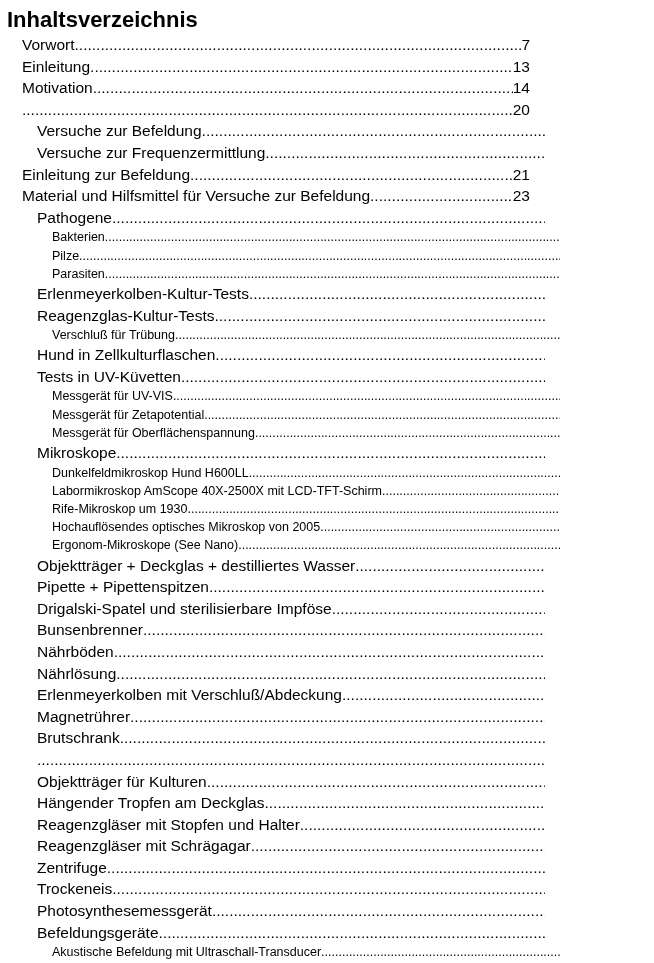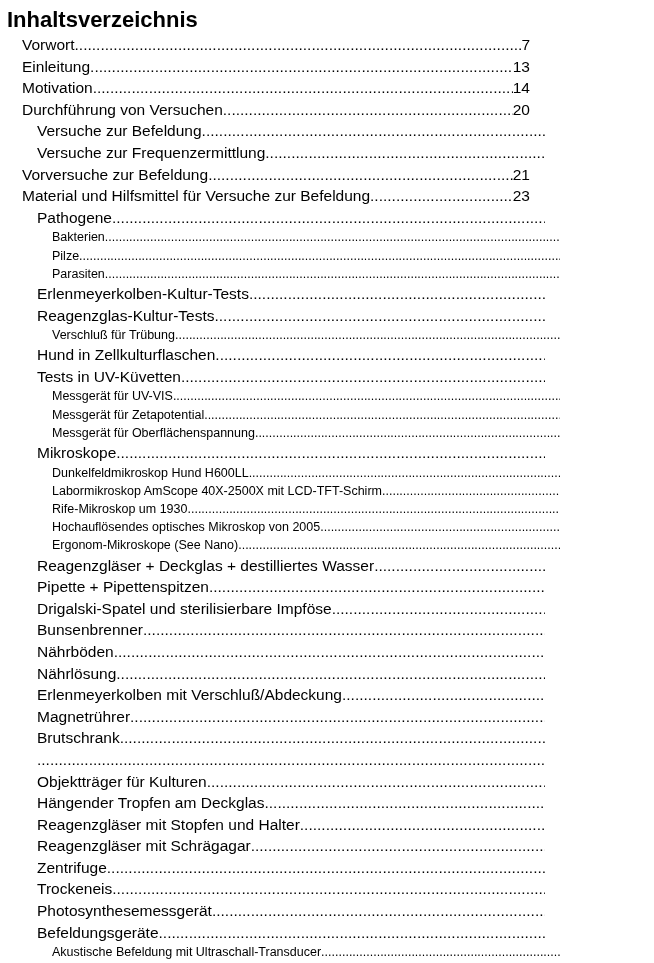--- a/index.html
+++ b/index.html
@@ -64,34 +64,33 @@
         <span class="toc-label">Einleitung</span>
         <span class="toc-dots"></span>
         <span class="toc-page">13</span>
       </div>
       <div class="toc-row lvl-1 size-lg">
         <span class="toc-label">Motivation</span>
         <span class="toc-dots"></span>
         <span class="toc-page">14</span>
       </div>
       <div class="toc-row lvl-1 size-lg">
-        <span class="toc-label">Durchführung von Versuchen</span>
         <span class="toc-dots"></span>
         <span class="toc-page">20</span>
       </div>
       <div class="toc-row lvl-2 size-lg">
         <span class="toc-label">Versuche zur Befeldung</span>
         <span class="toc-dots"></span>
       </div>
       <div class="toc-row lvl-2 size-lg">
         <span class="toc-label">Versuche zur Frequenzermittlung</span>
         <span class="toc-dots"></span>
       </div>
       <div class="toc-row lvl-1 size-lg">
-        <span class="toc-label">Vorversuche zur Befeldung</span>
+        <span class="toc-label">Einleitung zur Befeldung</span>
         <span class="toc-dots"></span>
         <span class="toc-page">21</span>
       </div>
       <div class="toc-row lvl-1 size-lg">
         <span class="toc-label">Material und Hilfsmittel für Versuche zur Befeldung</span>
         <span class="toc-dots"></span>
         <span class="toc-page">23</span>
       </div>
       <div class="toc-row lvl-2 size-lg">
         <span class="toc-label">Pathogene</span>
@@ -159,21 +158,21 @@
       </div>
       <div class="toc-row lvl-3 size-sm">
         <span class="toc-label">Hochauflösendes optisches Mikroskop von 2005</span>
         <span class="toc-dots"></span>
       </div>
       <div class="toc-row lvl-3 size-sm">
         <span class="toc-label">Ergonom-Mikroskope (See Nano)</span>
         <span class="toc-dots"></span>
       </div>
       <div class="toc-row lvl-2 size-lg">
-        <span class="toc-label">Reagenzgläser + Deckglas + destilliertes Wasser</span>
+        <span class="toc-label">Objektträger + Deckglas + destilliertes Wasser</span>
         <span class="toc-dots"></span>
       </div>
       <div class="toc-row lvl-2 size-lg">
         <span class="toc-label">Pipette + Pipettenspitzen</span>
         <span class="toc-dots"></span>
       </div>
       <div class="toc-row lvl-2 size-lg">
         <span class="toc-label">Drigalski-Spatel und sterilisierbare Impföse</span>
         <span class="toc-dots"></span>
       </div>

